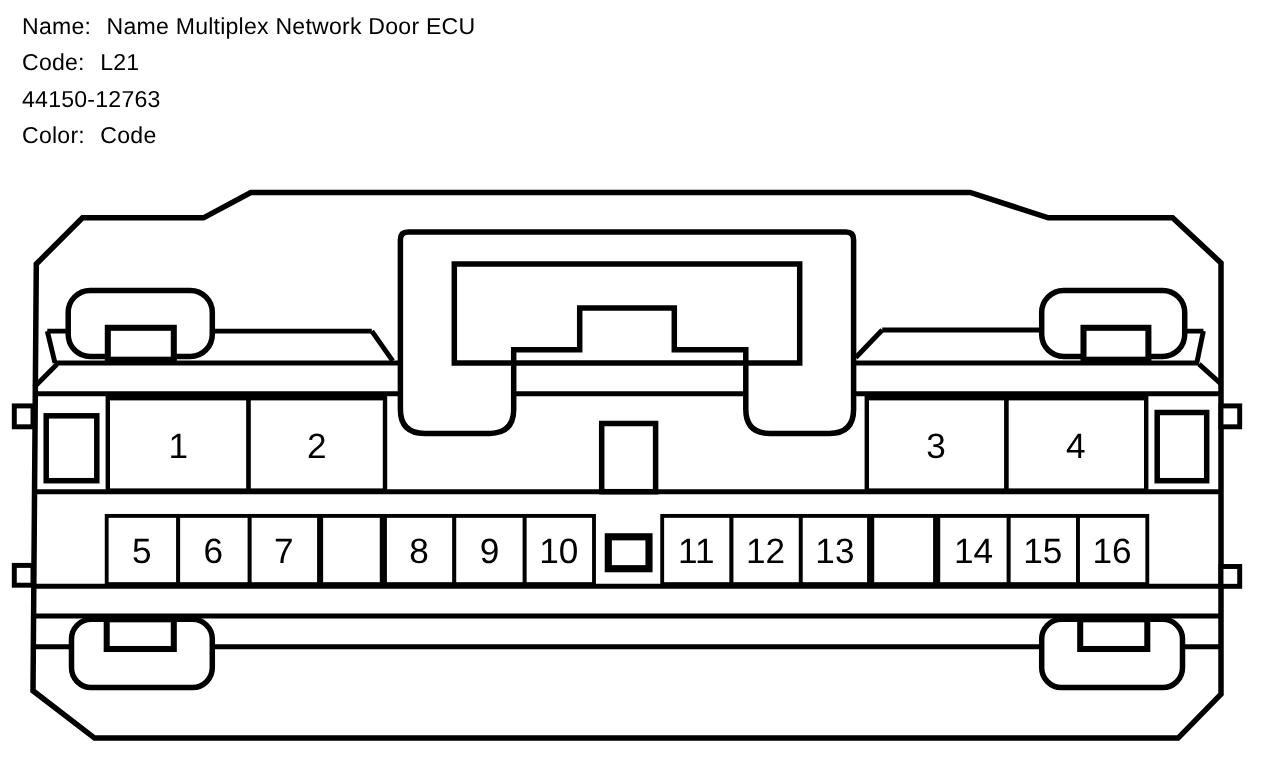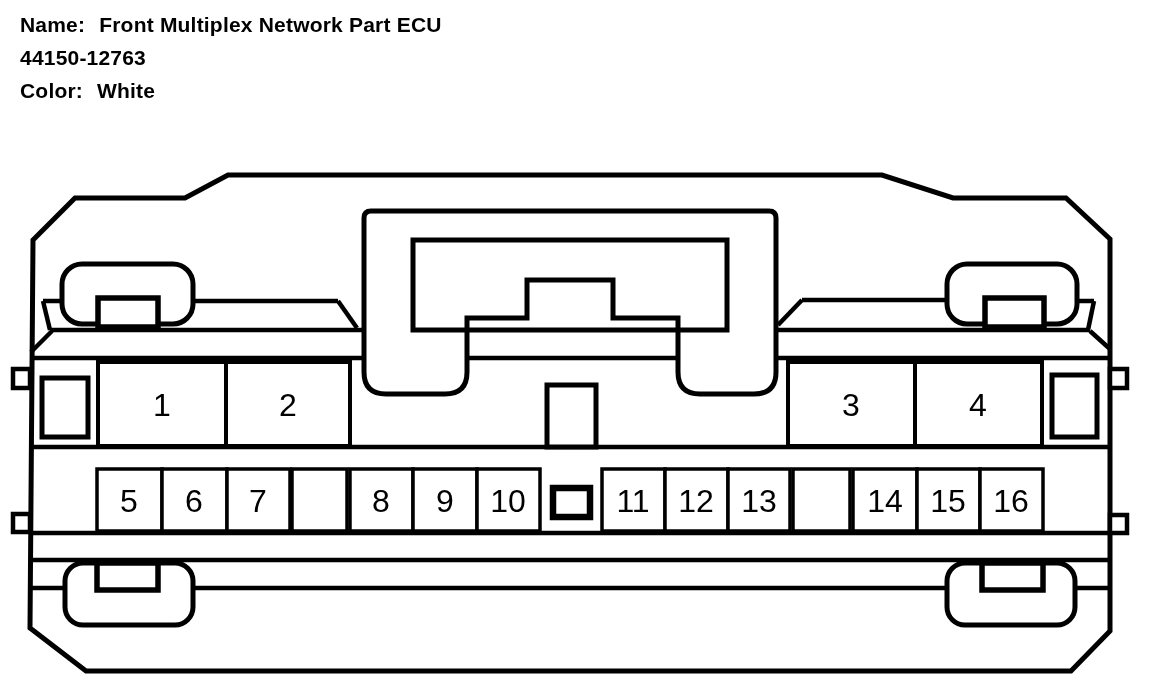--- a/index.html
+++ b/index.html
@@ -1,39 +1,43 @@
 <!DOCTYPE html>
 <html><head>
 <meta charset="utf-8">
 <style>
   html,body{margin:0;padding:0;background:#fff;}
   .page{position:relative;width:1152px;height:694px;background:#ffffff;overflow:hidden;
         font-family:"Liberation Sans",sans-serif;}
   .hdr{position:absolute;left:20px;top:8px;color:#000;}
   .hdr-row{display:flex;gap:14px;height:33px;align-items:center;
-           font-size:21px;font-weight:bold;letter-spacing:0.2px;white-space:pre;}
+           font-size:21px;font-weight:normal;letter-spacing:0.2px;white-space:pre;}
   .diagram{position:absolute;left:0;top:0;}
   svg text{font-family:"Liberation Sans",sans-serif;font-size:32px;fill:#000;}
 </style>
 </head>
 <body>
 
 <div class="page">
 
   <div class="hdr">
     <div class="hdr-row">
       <span>Name:</span>
-      <span>Front Multiplex Network Part ECU</span>
+      <span>Name Multiplex Network Door ECU</span>
+    </div>
+    <div class="hdr-row">
+      <span>Code:</span>
+      <span>L21</span>
     </div>
     <div class="hdr-row">
       <span>44150-12763</span>
     </div>
     <div class="hdr-row">
       <span>Color:</span>
-      <span>White</span>
+      <span>Code</span>
     </div>
   </div>
 
   <svg class="diagram" width="1152" height="694" viewBox="0 0 1152 694">
 
     <path d="M 33,240 L 75,198 L 185,198 L 228,175 L 882,175 L 953,198 L 1066,198 L 1110,239
              L 1110,631 L 1071,671 L 86,671 L 30,628 Z" fill="#fff" stroke="#000" stroke-width="5"></path>
 
     <g stroke="#000" stroke-width="4.5">
       <line x1="30" y1="358" x2="1110" y2="358"></line>

